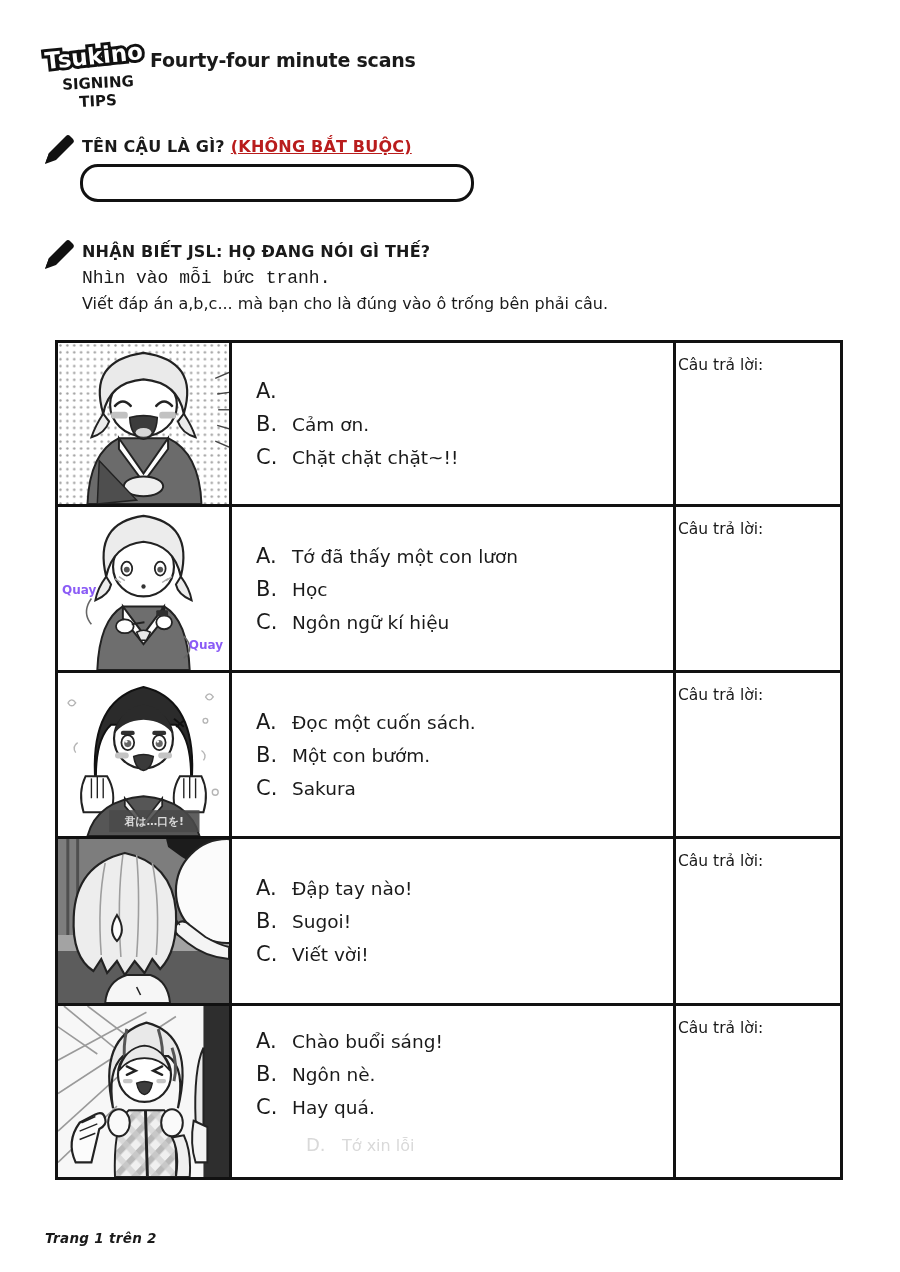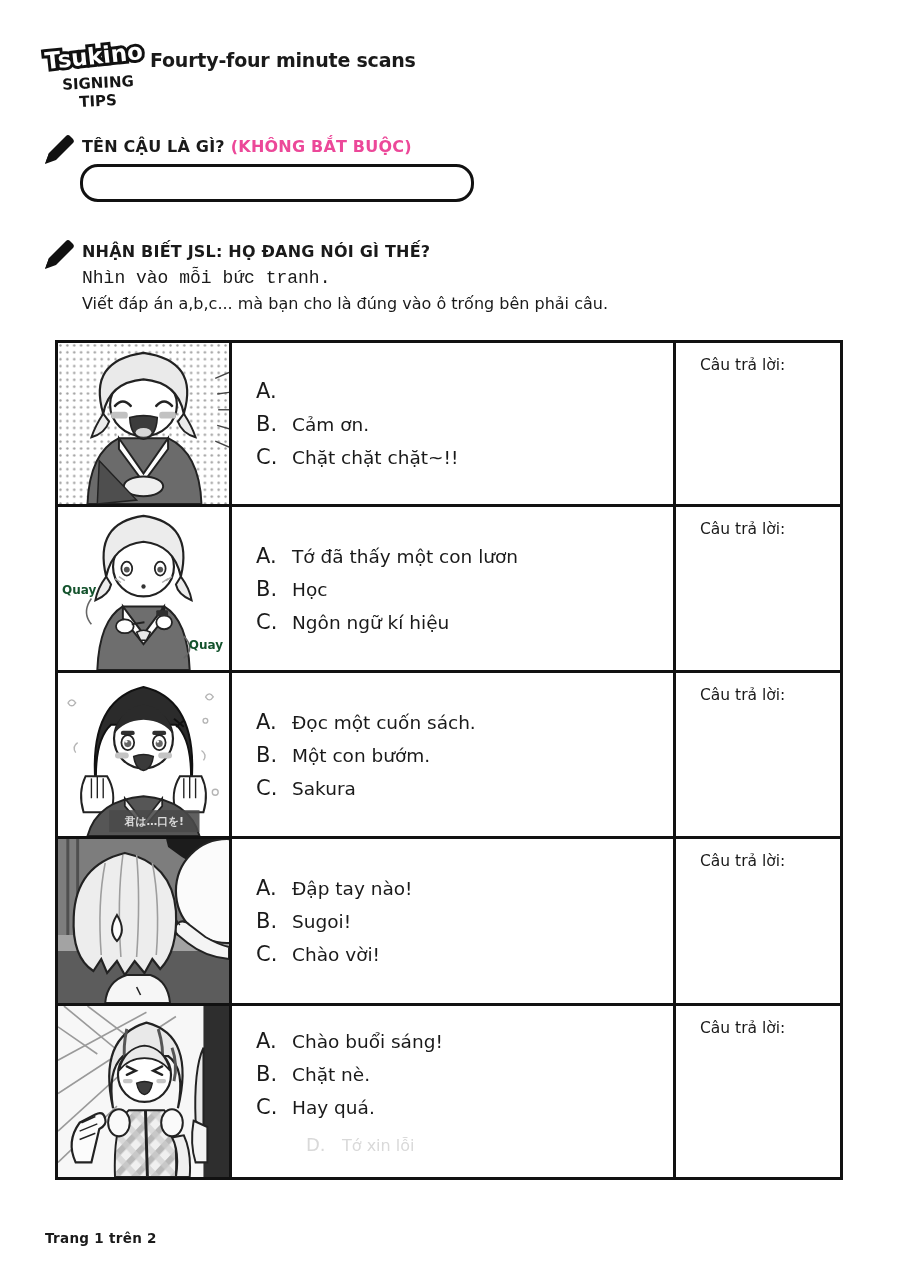--- a/index.html
+++ b/index.html
@@ -8,21 +8,21 @@
     font-family:"DejaVu Sans",sans-serif;color:#1a1a1a;overflow:hidden;
   }
   
   .logo{position:absolute;left:40px;top:38px;}
   .title-block{position:absolute;left:150px;top:47px;font-weight:800;font-size:19px;line-height:27px;letter-spacing:-0.2px;}
   
   .pencil{position:absolute;width:34px;height:34px;}
   .pencil1{left:42px;top:133px;}
   .pencil2{left:42px;top:238px;}
   .q-label-row{position:absolute;left:82px;top:137px;font-size:16px;font-weight:800;letter-spacing:0.2px;}
-  .q-label-row .optional{color:#ec4899;margin-left:6px;}
+  .q-label-row .optional{color:#b91c1c;margin-left:6px;text-decoration:underline;}
   .name-input{
     position:absolute;left:80px;top:164px;width:360px;height:32px;
     border:3px solid #111;border-radius:18px;background:#fff;
     font-size:16px;padding:0 14px;font-family:"DejaVu Sans",sans-serif;outline:none;
   }
   .q2-heading{position:absolute;left:82px;top:242px;font-size:16px;font-weight:700;letter-spacing:0.2px;}
   .instr1{position:absolute;left:82px;top:268px;font-size:18px;font-family:Liberation Mono, monospace;}
   .instr2{position:absolute;left:82px;top:294px;font-size:16px;}
   
   .quiz-table{
@@ -36,27 +36,27 @@
   .cell.last-row{border-bottom:none;}
   .img-cell{overflow:hidden;}
   .img-cell svg{display:block;width:100%;height:100%;}
   .opt-cell{display:flex;flex-direction:column;justify-content:center;row-gap:9px;padding:6px 8px 6px 24px;}
   .opt{display:flex;align-items:baseline;}
   .opt .letter{font-size:21px;font-weight:500;width:36px;flex:none;}
   .opt .otext{font-size:18.5px;}
   .opt.ghost{color:#d9d9d9;margin-left:50px;margin-top:6px;}
   .opt.ghost .letter{font-size:18px;}
   .opt.ghost .otext{font-size:16px;}
-  .ans-cell{padding:12px 24px;}
+  .ans-cell{padding:12px 2px;}
   .ans-label{font-size:15.5px;font-weight:500;}
-  .panel-label{position:absolute;font-size:12px;font-weight:600;color:#14532d;}
+  .panel-label{position:absolute;font-size:12px;font-weight:600;color:#8b5cf6;}
   .quay-left{left:4px;top:76px;}
   .quay-right{right:6px;bottom:18px;}
   
-  .footer{position:absolute;left:45px;top:1230px;font-size:13.5px;font-weight:700;letter-spacing:0.3px;}
+  .footer{position:absolute;left:45px;top:1230px;font-size:13.5px;font-style:italic;font-weight:700;letter-spacing:0.3px;}
 </style>
 </head>
 <body>
 
 <svg class="logo" width="108" height="76" viewBox="0 0 108 76">
   <g transform="rotate(-6 54 20)">
     <text x="54" y="26" text-anchor="middle" font-family="DejaVu Sans" font-size="23" font-weight="900" fill="#ffffff" stroke="#111" stroke-width="6" paint-order="stroke">Tsukino</text>
   </g>
   <g transform="rotate(-3 58 46)">
     <text x="58" y="50" text-anchor="middle" font-family="DejaVu Sans" font-size="15" font-weight="900" fill="#151515">SIGNING</text>
@@ -279,21 +279,21 @@
     <div class="opt">
         <span class="letter">A.</span>
         <span class="otext">Đập tay nào!</span>
       </div>
     <div class="opt">
         <span class="letter">B.</span>
         <span class="otext">Sugoi!</span>
       </div>
     <div class="opt">
         <span class="letter">C.</span>
-        <span class="otext">Chào vời!</span>
+        <span class="otext">Viết vời!</span>
       </div>
   </div>
   <div class="cell ans-cell last-col">
     <span class="ans-label">Câu trả lời:</span>
   </div>
 
   <div class="cell img-cell last-row">
     <svg viewBox="0 0 174 164" preserveAspectRatio="none">
       <defs>
         <pattern id="plaid5" width="14" height="14" patternUnits="userSpaceOnUse" patternTransform="rotate(45)">
@@ -341,21 +341,21 @@
       <path d="M116 126 Q124 140 120 164 L134 164 Q136 140 128 124 Z" fill="#efefef" stroke="#222" stroke-width="2"></path>
     </svg>
   </div>
   <div class="cell opt-cell last-row">
     <div class="opt">
         <span class="letter">A.</span>
         <span class="otext">Chào buổi sáng!</span>
       </div>
     <div class="opt">
         <span class="letter">B.</span>
-        <span class="otext">Chặt nè.</span>
+        <span class="otext">Ngôn nè.</span>
       </div>
     <div class="opt">
         <span class="letter">C.</span>
         <span class="otext">Hay quá.</span>
       </div>
     <div class="opt ghost">
         <span class="letter">D.</span>
         <span class="otext">Tớ xin lỗi</span>
       </div>
   </div>

